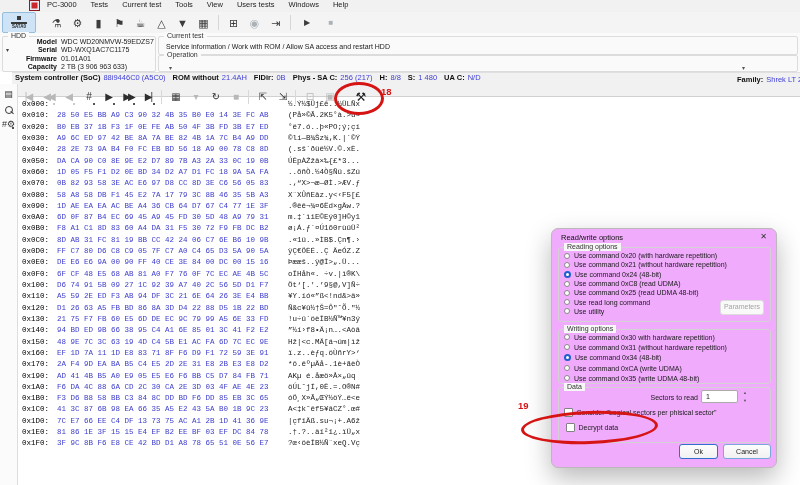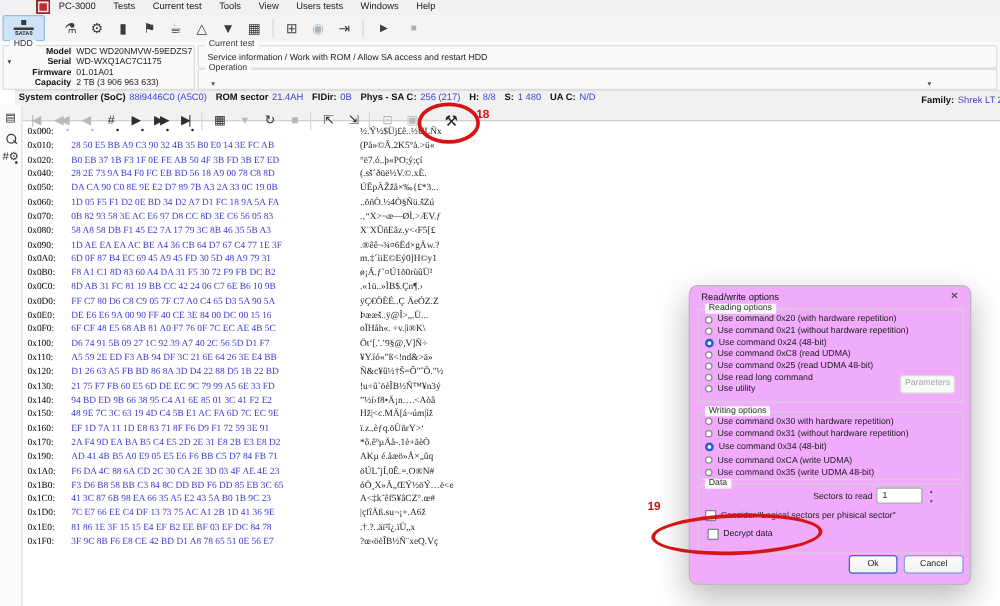--- a/index.html
+++ b/index.html
@@ -54,21 +54,21 @@
   .hextoolbar{position:absolute;left:18px;top:84px;width:430px;height:26px;display:flex;align-items:center;font-size:10px}
   .hx-icon{width:20px;text-align:center;color:#2e2e2e;position:relative;line-height:16px;letter-spacing:-2px}
   .hx-icon.grey{color:#b8b8b8}
   .hx-icon.wide{letter-spacing:-3px}
   .hx-sep{width:1px;height:14px;background:#d8d8d8;margin:0 3px}
   .dot{position:absolute;right:3px;bottom:0;width:2.5px;height:2.5px;border-radius:50%;background:#1a1a1a}
   .dot.grey{background:#b8b8b8}
   .tools-icon{margin-left:12px;font-size:12px;letter-spacing:0;color:#222}
   
   .hexdump{position:absolute;left:18px;top:99px;width:430px;
-           font-family:Liberation Serif, serif;font-size:7.5px;line-height:11.32px}
+           font-family:Liberation Mono, monospace;font-size:7.5px;line-height:11.32px}
   .hexrow{position:relative;height:11.32px;white-space:pre}
   .hr-addr{position:absolute;left:4px;color:#000}
   .hr-bytes{position:absolute;left:39px;color:#3c3ccc}
   .hr-ascii{position:absolute;left:270px;color:#222}
   
   .dialog{position:absolute;left:551px;top:228px;width:224px;height:238px;background:#f0abfc;
           border:1px solid #b9b9b9;border-radius:7px;box-shadow:0 10px 26px rgba(0,0,0,.28);
           font-size:7px;color:#1a1a1a;z-index:10}
   .dlg-title{position:absolute;left:9px;top:4px;font-size:7.5px;color:#111}
   .dlg-close{position:absolute;right:9px;top:3px;font-size:8px;color:#333;cursor:default}
@@ -182,21 +182,21 @@
     <span class="gb-label">Operation</span>
     <span class="op-caret-l">▾</span>
     <span class="op-caret-r">▾</span>
   </div>
 </div>
 
 <div class="statusline">
   <span style="display:flex;align-items:center">
       <span class="sl-label">System controller (SoC)</span>
       <span class="sl-value">88i9446C0 (A5C0)</span>
-      <span class="sl-label">ROM sector</span>
+      <span class="sl-label">ROM without</span>
       <span class="sl-value">21.4AH</span>
       <span class="sl-label">FIDir:</span>
       <span class="sl-value">0B</span>
       <span class="sl-label">Phys - SA C:</span>
       <span class="sl-value">256 (217)</span>
       <span class="sl-label">H:</span>
       <span class="sl-value">8/8</span>
       <span class="sl-label">S:</span>
       <span class="sl-value">1 480</span>
       <span class="sl-label">UA C:</span>
@@ -233,20 +233,21 @@
     <span class="hx-sep"></span>
     <span class="hx-icon grey">⊡</span>
     <span class="hx-icon grey">▣</span>
     <span class="hx-icon tools-icon">⚒</span>
   </div>
 
 <div class="hexdump">
     <div class="hexrow"><span class="hr-addr">0x000:</span><span class="hr-ascii">½.Ý½$Üj£ê..½ÜLÑx</span></div>
     <div class="hexrow"><span class="hr-addr">0x010:</span><span class="hr-bytes">28 50 E5 BB A9 C3 90 32 4B 35 B0 E0 14 3E FC AB</span><span class="hr-ascii">(På»©Ã.2K5°à.&gt;ü«</span></div>
     <div class="hexrow"><span class="hr-addr">0x020:</span><span class="hr-bytes">B0 EB 37 1B F3 1F 0E FE AB 50 4F 3B FD 3B E7 ED</span><span class="hr-ascii">°ë7.ó..þ«PO;ý;çí</span></div>
+    <div class="hexrow"><span class="hr-addr">0x030:</span><span class="hr-bytes">A9 6C ED 97 42 BE 8A 7A BE 82 4B 1A 7C B4 A9 DD</span><span class="hr-ascii">©lí—B¾Šz¾‚K.|´©Ý</span></div>
     <div class="hexrow"><span class="hr-addr">0x040:</span><span class="hr-bytes">28 2E 73 9A B4 F0 FC EB BD 56 18 A9 00 78 C8 8D</span><span class="hr-ascii">(.sš´ðüë½V.©.xÈ.</span></div>
     <div class="hexrow"><span class="hr-addr">0x050:</span><span class="hr-bytes">DA CA 90 C0 8E 9E E2 D7 89 7B A3 2A 33 0C 19 0B</span><span class="hr-ascii">ÚÊpÀŽžâ×‰{£*3...</span></div>
     <div class="hexrow"><span class="hr-addr">0x060:</span><span class="hr-bytes">1D 05 F5 F1 D2 0E BD 34 D2 A7 D1 FC 18 9A 5A FA</span><span class="hr-ascii">..õñÒ.½4Ò§Ñü.šZú</span></div>
     <div class="hexrow"><span class="hr-addr">0x070:</span><span class="hr-bytes">0B 82 93 58 3E AC E6 97 D8 CC 8D 3E C6 56 05 83</span><span class="hr-ascii">.‚“X&gt;¬æ—ØÌ.&gt;ÆV.ƒ</span></div>
     <div class="hexrow"><span class="hr-addr">0x080:</span><span class="hr-bytes">58 A8 58 DB F1 45 E2 7A 17 79 3C 8B 46 35 5B A3</span><span class="hr-ascii">X¨XÛñEâz.y&lt;‹F5[£</span></div>
     <div class="hexrow"><span class="hr-addr">0x090:</span><span class="hr-bytes">1D AE EA EA AC BE A4 36 CB 64 D7 67 C4 77 1E 3F</span><span class="hr-ascii">.®êê¬¾¤6Ëd×gÄw.?</span></div>
     <div class="hexrow"><span class="hr-addr">0x0A0:</span><span class="hr-bytes">6D 0F 87 B4 EC 69 45 A9 45 FD 30 5D 48 A9 79 31</span><span class="hr-ascii">m.‡´ìiE©Eý0]H©y1</span></div>
     <div class="hexrow"><span class="hr-addr">0x0B0:</span><span class="hr-bytes">F8 A1 C1 8D 83 60 A4 DA 31 F5 30 72 F9 FB DC B2</span><span class="hr-ascii">ø¡Á.ƒ`¤Ú1õ0rùûÜ²</span></div>
     <div class="hexrow"><span class="hr-addr">0x0C0:</span><span class="hr-bytes">8D AB 31 FC 81 19 BB CC 42 24 06 C7 6E B6 10 9B</span><span class="hr-ascii">.«1ü..»ÌB$.Çn¶.›</span></div>
     <div class="hexrow"><span class="hr-addr">0x0D0:</span><span class="hr-bytes">FF C7 80 D6 C8 C9 05 7F C7 A0 C4 65 D3 5A 90 5A</span><span class="hr-ascii">ÿÇ€ÖÈÉ..Ç ÄeÓZ.Z</span></div>

